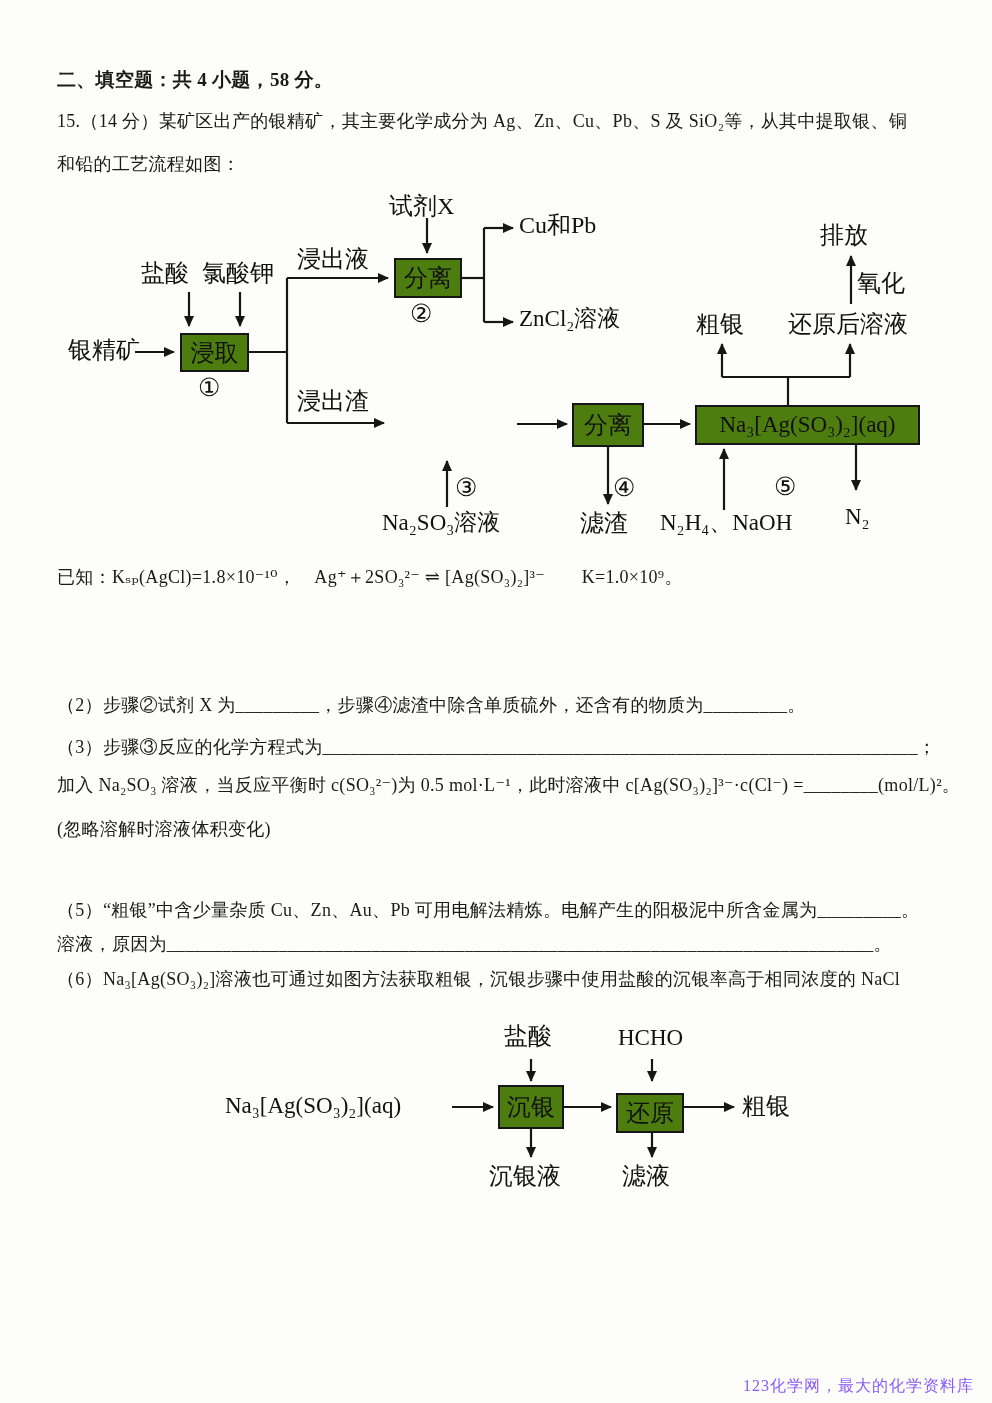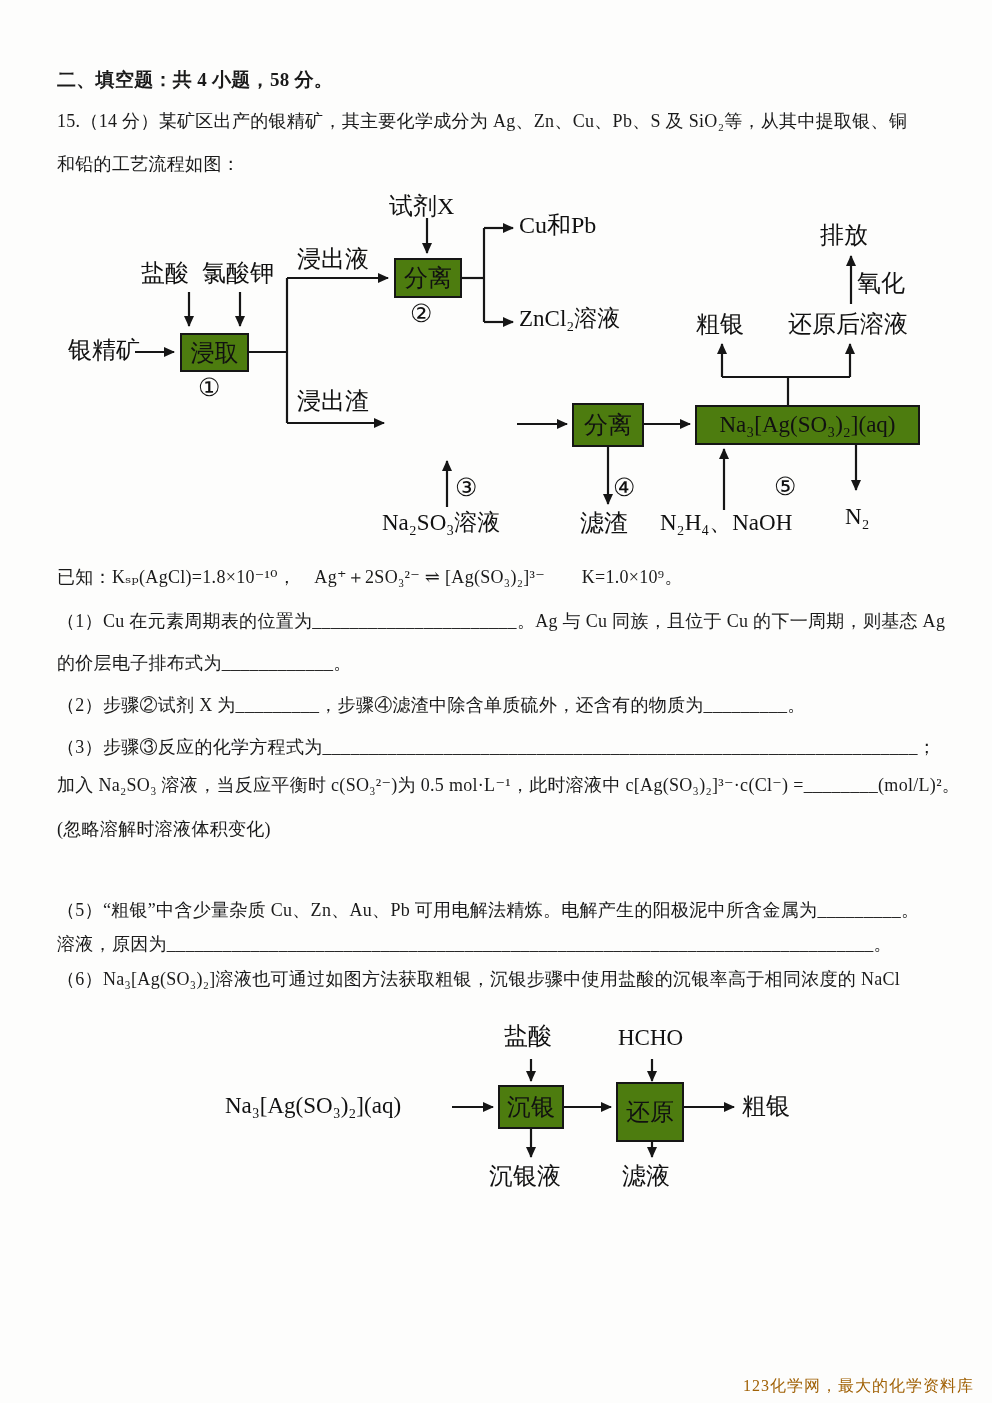--- a/index.html
+++ b/index.html
@@ -23,21 +23,21 @@
   .circ { font-size:25px; }
   .dbox {
     position:absolute; border:2px solid #161616; background:#4d7c0f;
     display:flex; flex-direction:column; align-items:center; justify-content:center;
     font-size:24px; color:#111; white-space:nowrap;
   }
   .dbox .bx2 { font-size:23px; }
   .formula { font-size:23px; }
   .footer {
     position:absolute; right:18px; top:1376px;
-    font-size:16px; color:#a16207; letter-spacing:1px;
+    font-size:16px; color:#8b5cf6; letter-spacing:1px;
   }
 </style>
 </head>
 <body>
 
 <div class="page">
 
   <div class="line bold" style="top:66px">二、填空题：共 4 小题，58 分。</div>
   <div class="line" style="top:108px">15.（14 分）某矿区出产的银精矿，其主要化学成分为 Ag、Zn、Cu、Pb、S 及 SiO₂等，从其中提取银、铜</div>
   <div class="line" style="top:151px">和铅的工艺流程如图：</div>
@@ -106,22 +106,20 @@
       </div>
     <div class="dbox" style="left:560px;top:213px;width:72px;height:44px">
         <span>分离</span>
       </div>
     <div class="dbox bx2" style="left:683px;top:215px;width:225px;height:40px;font-size:23px">
         <span>Na₃[Ag(SO₃)₂](aq)</span>
       </div>
   </div>
 
   <div class="line" style="top:564px">已知：Kₛₚ(AgCl)=1.8×10⁻¹⁰，　Ag⁺＋2SO₃²⁻ ⇌ [Ag(SO₃)₂]³⁻　　K=1.0×10⁹。</div>
-  <div class="line" style="top:608px">（1）Cu 在元素周期表的位置为______________________。Ag 与 Cu 同族，且位于 Cu 的下一周期，则基态 Ag</div>
-  <div class="line" style="top:650px">的价层电子排布式为____________。</div>
   <div class="line" style="top:692px">（2）步骤②试剂 X 为_________，步骤④滤渣中除含单质硫外，还含有的物质为_________。</div>
   <div class="line" style="top:734px">（3）步骤③反应的化学方程式为________________________________________________________________；</div>
   <div class="line" style="top:772px">加入 Na₂SO₃ 溶液，当反应平衡时 c(SO₃²⁻)为 0.5 mol·L⁻¹，此时溶液中 c[Ag(SO₃)₂]³⁻·c(Cl⁻) =________(mol/L)²。</div>
   <div class="line" style="top:816px">(忽略溶解时溶液体积变化)</div>
   <div class="line" style="top:897px">（5）“粗银”中含少量杂质 Cu、Zn、Au、Pb 可用电解法精炼。电解产生的阳极泥中所含金属为_________。</div>
   <div class="line" style="top:966px">（6）Na₃[Ag(SO₃)₂]溶液也可通过如图方法获取粗银，沉银步骤中使用盐酸的沉银率高于相同浓度的 NaCl</div>
   <div class="line" style="top:931px">溶液，原因为____________________________________________________________________________。</div>
 
   <div class="diagram" style="top:1015px;height:195px">
     <svg width="992" height="195" viewBox="0 0 992 195">
@@ -139,19 +137,19 @@
     <div class="dlabel" style="left:492px;top:8px">盐酸</div>
     <div class="dlabel formula" style="left:606px;top:10px">HCHO</div>
     <div class="dlabel formula" style="left:213px;top:78px">Na₃[Ag(SO₃)₂](aq)</div>
     <div class="dlabel" style="left:730px;top:78px">粗银</div>
     <div class="dlabel" style="left:477px;top:148px">沉银液</div>
     <div class="dlabel" style="left:610px;top:148px">滤液</div>
 
     <div class="dbox" style="left:486px;top:70px;width:66px;height:44px">
         <span>沉银</span>
       </div>
-    <div class="dbox" style="left:604px;top:67px;width:68px;height:60px">
+    <div class="dbox" style="left:604px;top:78px;width:68px;height:40px">
         <span>还原</span>
       </div>
   </div>
 
   <div class="footer">123化学网，最大的化学资料库</div>
 </div>
 
 </body></html>

